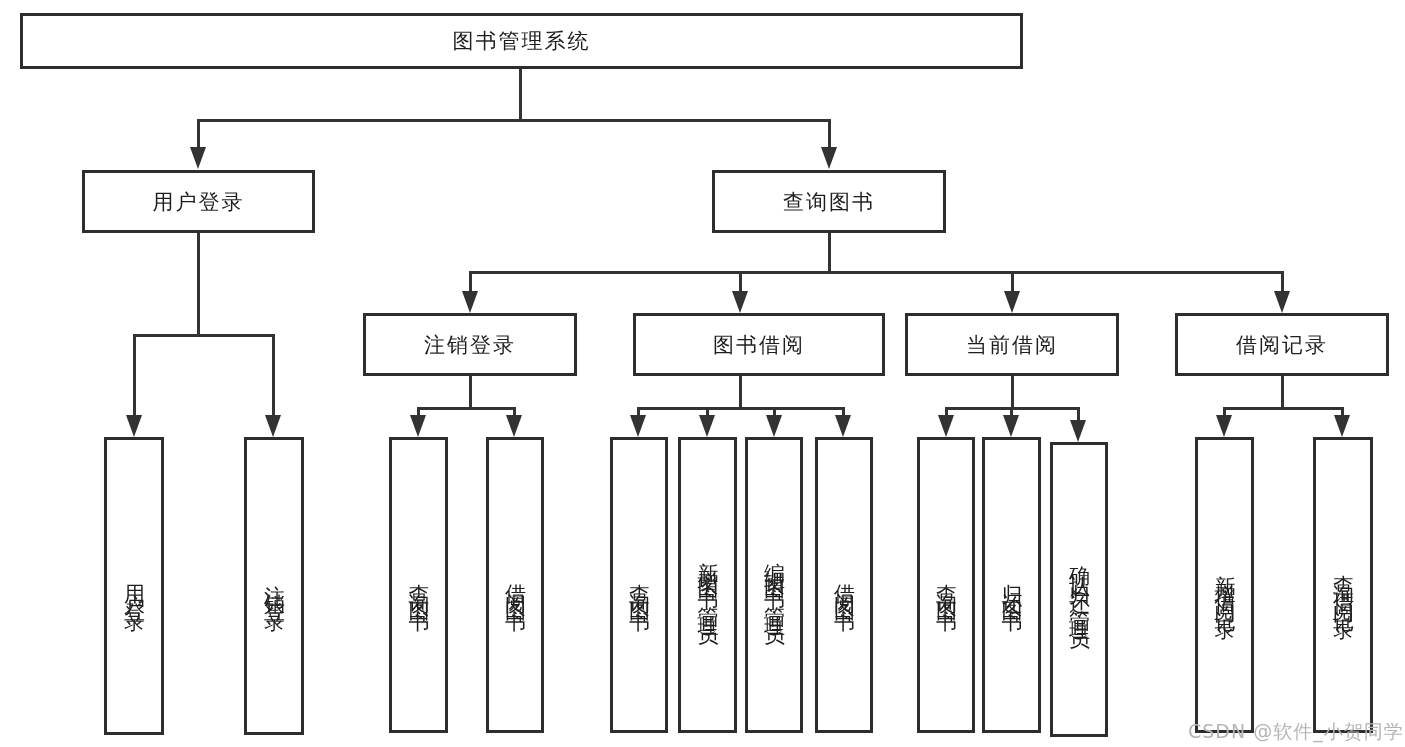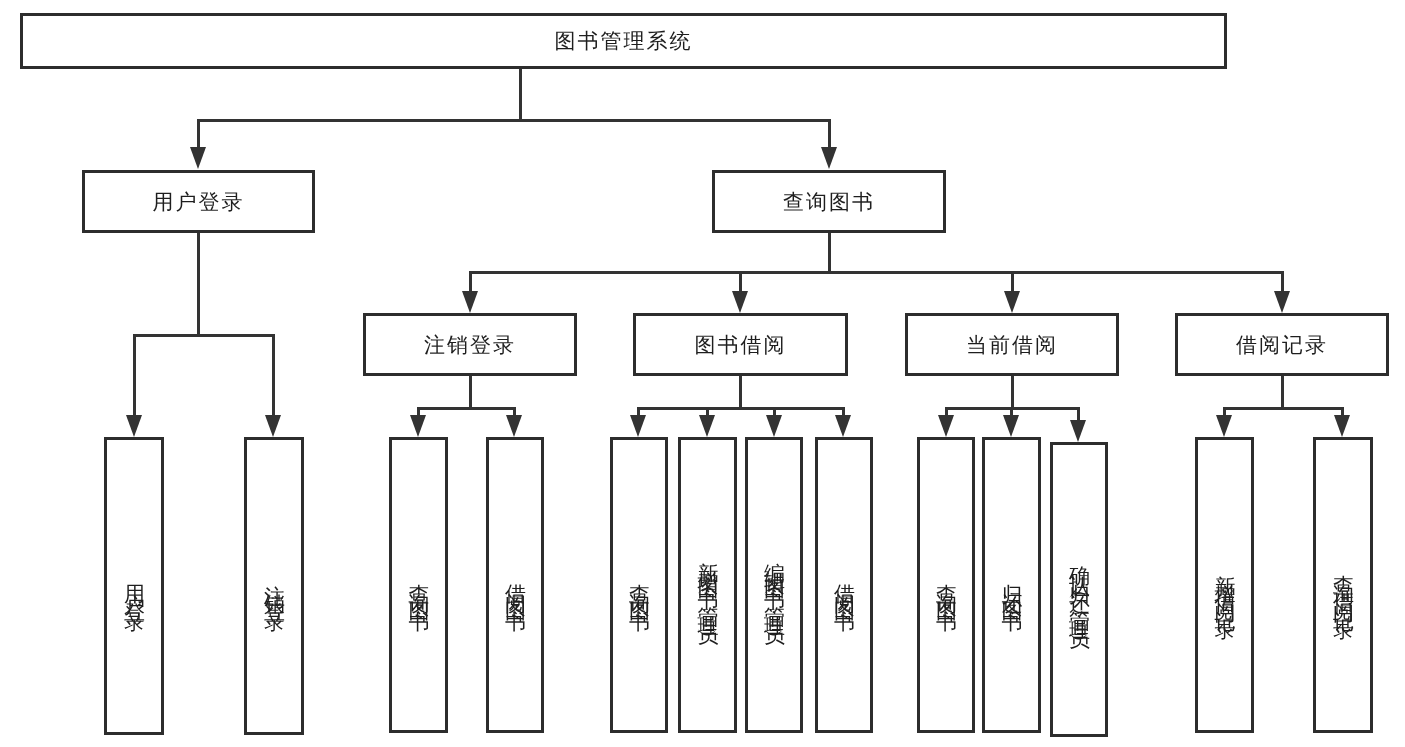--- a/index.html
+++ b/index.html
@@ -34,21 +34,21 @@
     position:absolute;left:1188px;top:719px;
     font-size:19px;letter-spacing:1px;
     color:var(--watermark,#b5b5b5);
   }
 </style>
 </head>
 <body>
 
 <div class="stage">
 
-  <div class="box" style="left:20px;top:13px;width:1207px;height:56px;">图书管理系统</div>
+  <div class="box" style="left:20px;top:13px;width:1003px;height:56px;">图书管理系统</div>
 
   <div class="vline" style="left:519px;top:69px;height:50px;"></div>
   <div class="hline" style="left:197px;top:119px;width:634px;"></div>
   <div class="vline" style="left:197px;top:119px;height:31px;"></div>
   <div class="arrow" style="left:190px;top:147px;"></div>
   <div class="vline" style="left:828px;top:119px;height:31px;"></div>
   <div class="arrow" style="left:821px;top:147px;"></div>
 
   <div class="box" style="left:82px;top:170px;width:233px;height:63px;">用户登录</div>
   <div class="box" style="left:712px;top:170px;width:234px;height:63px;">查询图书</div>
@@ -65,21 +65,21 @@
   <div class="vline" style="left:469px;top:271px;height:20px;"></div>
   <div class="arrow" style="left:462px;top:291px;"></div>
   <div class="vline" style="left:739px;top:271px;height:20px;"></div>
   <div class="arrow" style="left:732px;top:291px;"></div>
   <div class="vline" style="left:1011px;top:271px;height:20px;"></div>
   <div class="arrow" style="left:1004px;top:291px;"></div>
   <div class="vline" style="left:1281px;top:271px;height:20px;"></div>
   <div class="arrow" style="left:1274px;top:291px;"></div>
 
   <div class="box" style="left:363px;top:313px;width:214px;height:63px;">注销登录</div>
-  <div class="box" style="left:633px;top:313px;width:215px;height:63px;font-family:Liberation Mono, monospace;">图书借阅</div>
+  <div class="box" style="left:633px;top:313px;width:252px;height:63px;font-family:Liberation Mono, monospace;">图书借阅</div>
   <div class="box" style="left:1175px;top:313px;width:214px;height:63px;">借阅记录</div>
   <div class="box" style="left:905px;top:313px;width:214px;height:63px;">当前借阅</div>
 
   <div class="vline" style="left:469px;top:376px;height:31px;"></div>
   <div class="hline" style="left:418px;top:407px;width:98px;"></div>
   <div class="vline" style="left:417px;top:407px;height:10px;"></div>
   <div class="arrow" style="left:410px;top:415px;"></div>
   <div class="vline" style="left:513px;top:407px;height:10px;"></div>
   <div class="arrow" style="left:506px;top:415px;"></div>
 
@@ -121,14 +121,15 @@
   <div class="box vbox" style="left:745px;top:437px;width:58px;height:296px;">编辑图书（管理员）</div>
   <div class="box vbox" style="left:815px;top:437px;width:58px;height:296px;">借阅图书</div>
 
   <div class="box vbox" style="left:917px;top:437px;width:58px;height:296px;">查询图书</div>
   <div class="box vbox" style="left:982px;top:437px;width:59px;height:296px;">归还图书</div>
   <div class="box vbox" style="left:1050px;top:442px;width:58px;height:295px;">确认归还（管理员）</div>
 
   <div class="box vbox" style="left:1195px;top:437px;width:59px;height:296px;">新增借阅记录</div>
   <div class="box vbox" style="left:1313px;top:437px;width:60px;height:296px;">查询借阅记录</div>
 
+  <div class="watermark">CSDN @软件_小贺同学</div>
 
 </div>
 
 </body></html>

